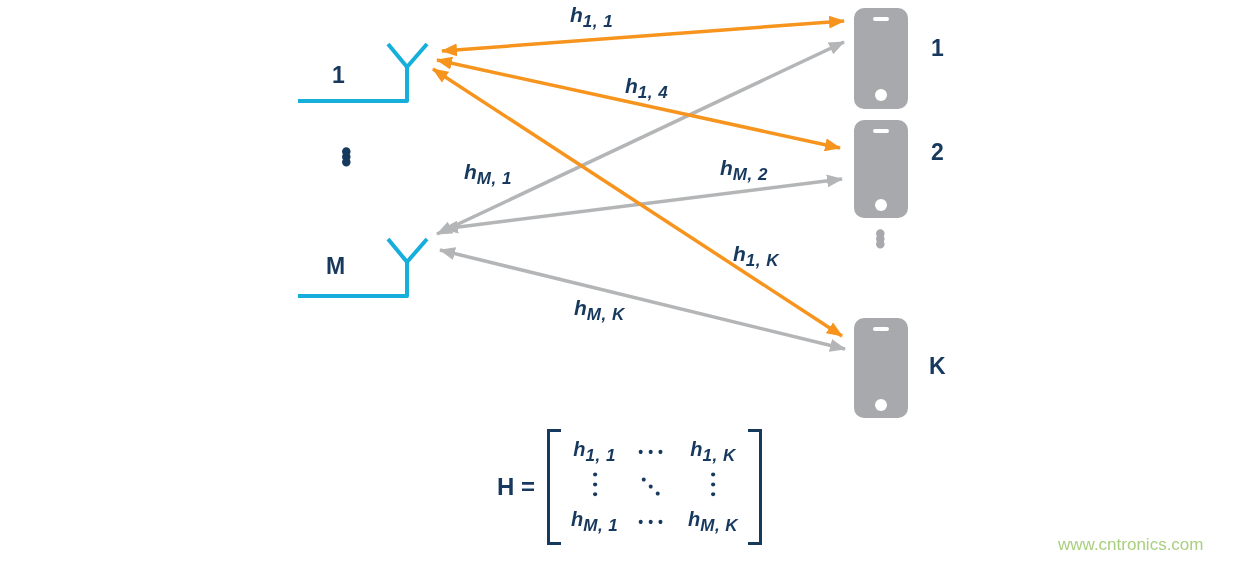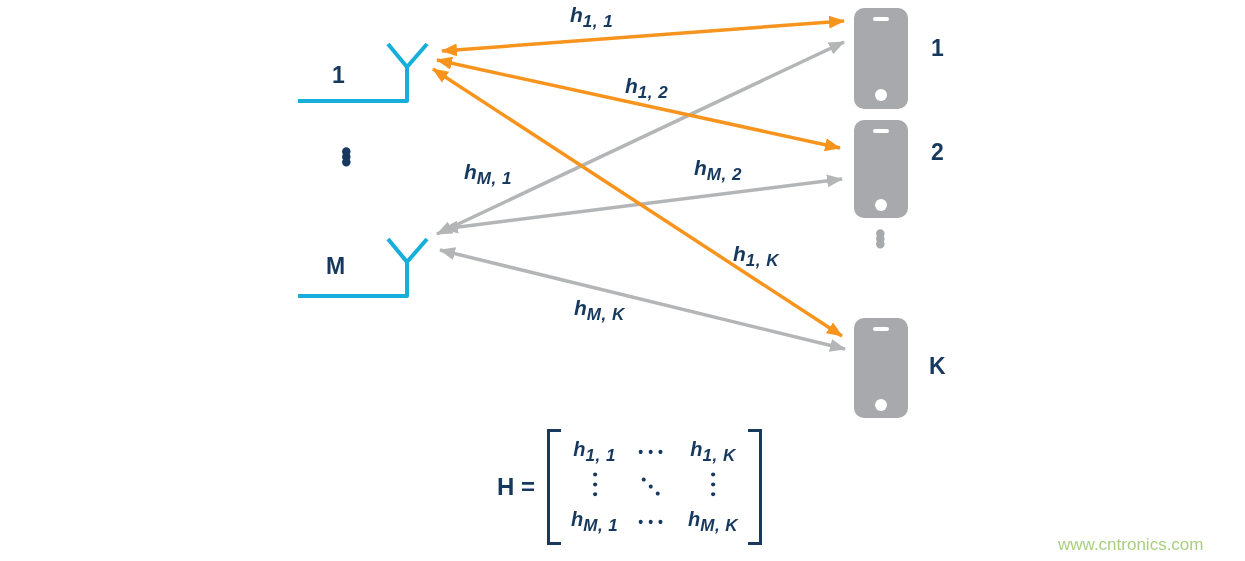--- a/index.html
+++ b/index.html
@@ -147,26 +147,26 @@
 
   <div class="node-label" style="left:931px;top:37px;">1</div>
   <div class="node-label" style="left:931px;top:141px;">2</div>
   <div class="node-label" style="left:929px;top:355px;">K</div>
   <div class="v-ellipsis gray" style="left:865px;top:228px;">•••</div>
 
   <div class="hlabel" style="left:570px;top:3px;">
     <span>h</span><sub>1, 1</sub>
   </div>
   <div class="hlabel" style="left:625px;top:74px;">
-    <span>h</span><sub>1, 2</sub>
+    <span>h</span><sub>1, 4</sub>
   </div>
   <div class="hlabel" style="left:464px;top:160px;">
     <span>h</span><sub>M, 1</sub>
   </div>
-  <div class="hlabel" style="left:694px;top:156px;">
+  <div class="hlabel" style="left:720px;top:156px;">
     <span>h</span><sub>M, 2</sub>
   </div>
   <div class="hlabel" style="left:733px;top:242px;">
     <span>h</span><sub>1, K</sub>
   </div>
   <div class="hlabel" style="left:574px;top:296px;">
     <span>h</span><sub>M, K</sub>
   </div>
 
   <div class="matrix">

